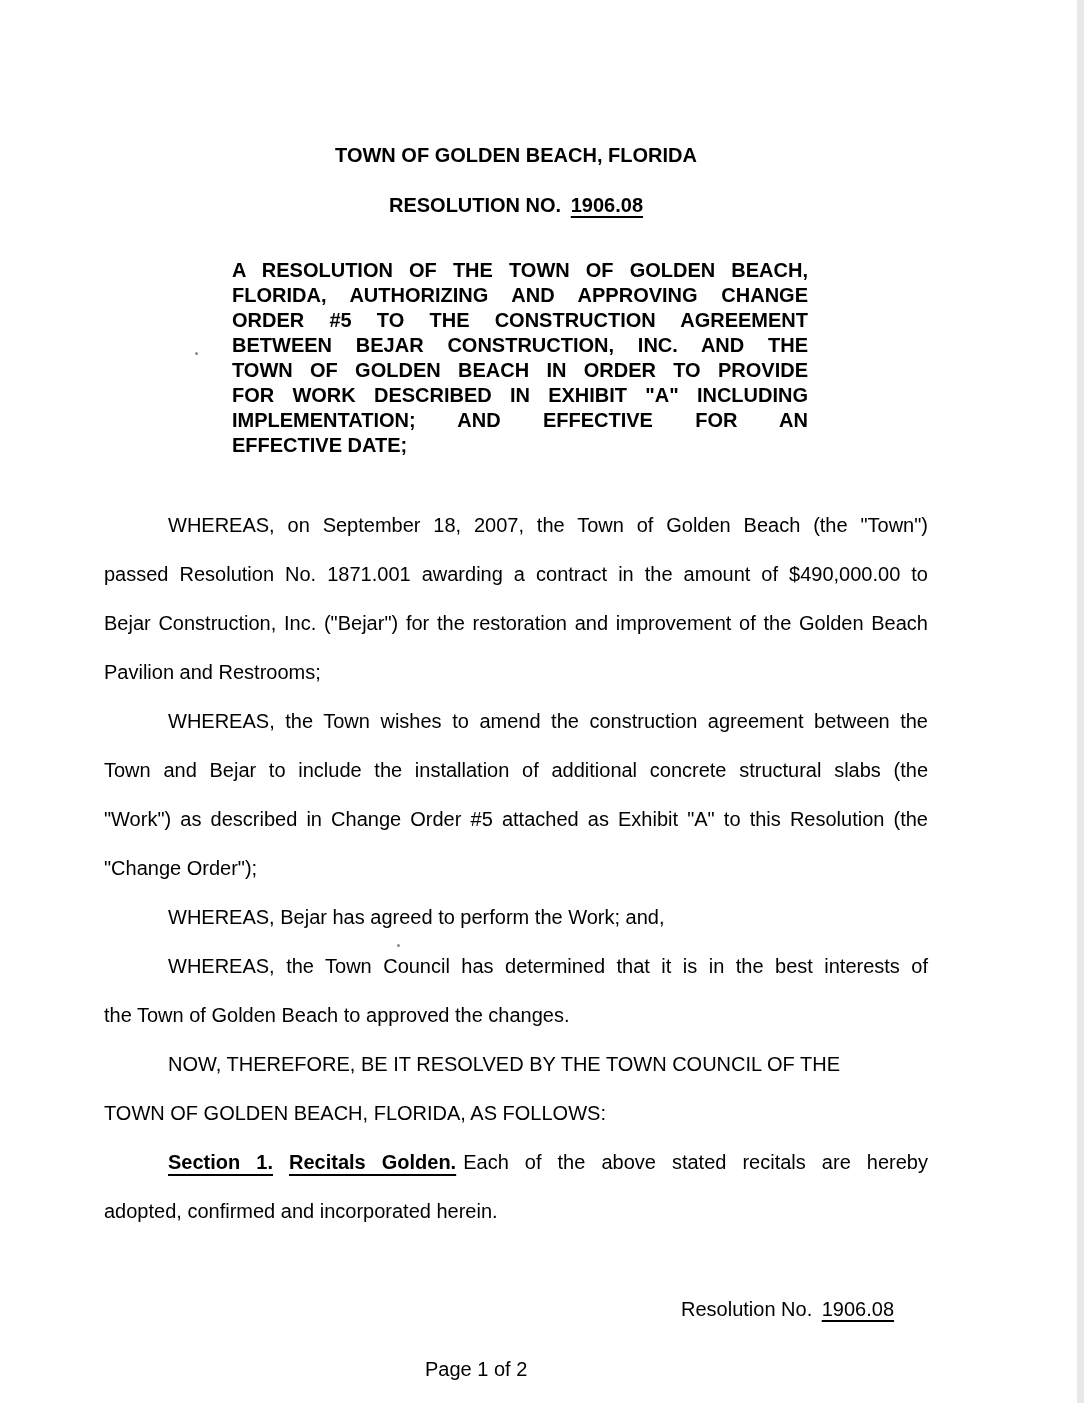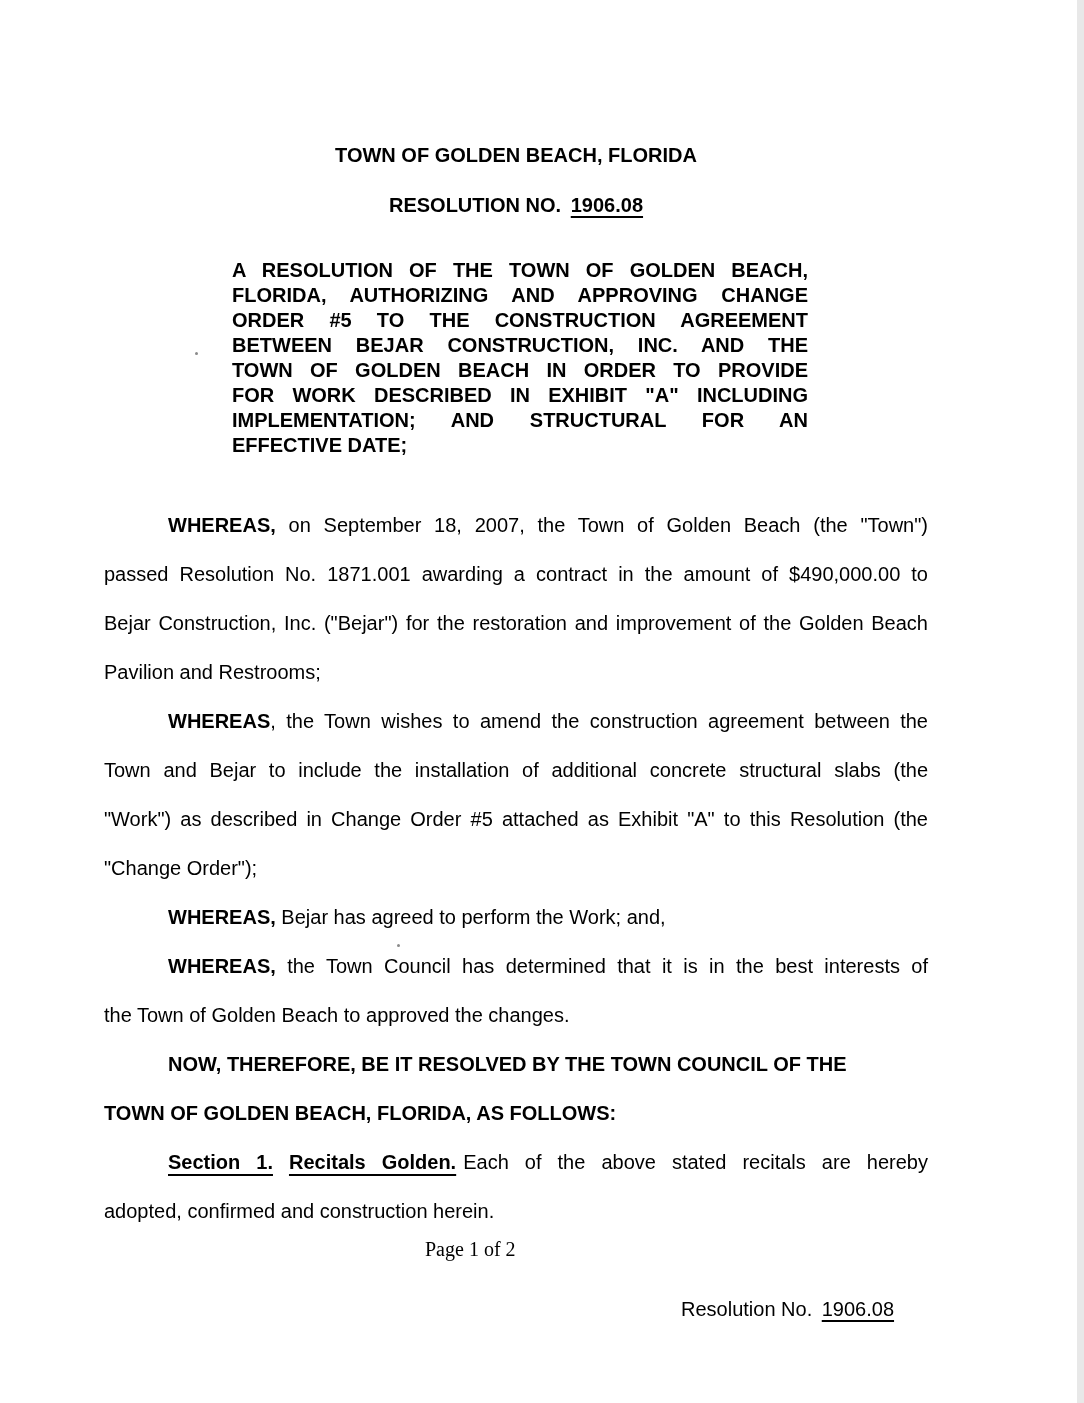--- a/index.html
+++ b/index.html
@@ -33,21 +33,21 @@
     font-weight:bold;
     line-height:25px;
   }
   .jline{text-align:justify;text-align-last:justify;}
   
   .bodytext{
     left:104px;width:824px;
     line-height:49px;
   }
   .ind{text-indent:64px;}
-  .bold{font-weight:bold;}
+  .bold{font-weight:normal;}
   .sec-u{
     font-weight:bold;
     text-decoration:underline;
     text-decoration-thickness:2px;
     text-underline-offset:5px;
     margin-top:19px;
   }
   .spacer-lg{display:inline-block;width:16px;}
   .spacer-sm{display:inline-block;width:7px;}
   
@@ -70,21 +70,21 @@
     <span class="uline num-gap">1906.08</span>
   </div>
 
   <div class="abs summary" style="top:258px;">
     <div class="jline">A RESOLUTION OF THE TOWN OF GOLDEN BEACH,</div>
     <div class="jline">FLORIDA, AUTHORIZING AND APPROVING CHANGE</div>
     <div class="jline">ORDER #5 TO THE CONSTRUCTION AGREEMENT</div>
     <div class="jline">BETWEEN BEJAR CONSTRUCTION, INC. AND THE</div>
     <div class="jline">TOWN OF GOLDEN BEACH IN ORDER TO PROVIDE</div>
     <div class="jline">FOR WORK DESCRIBED IN EXHIBIT "A" INCLUDING</div>
-    <div class="jline">IMPLEMENTATION; AND STRUCTURAL FOR AN</div>
+    <div class="jline">IMPLEMENTATION; AND EFFECTIVE FOR AN</div>
     <div>EFFECTIVE DATE;</div>
   </div>
 
   <div class="abs bodytext" style="top:501px;">
 
     <div class="jline ind"><span class="bold">WHEREAS,</span><span> on September 18, 2007, the Town of Golden Beach (the "Town")</span></div>
     <div class="jline">passed Resolution No. 1871.001 awarding a contract in the amount of $490,000.00 to</div>
     <div class="jline">Bejar Construction, Inc. ("Bejar") for the restoration and improvement of the Golden Beach</div>
     <div>Pavilion and Restrooms;</div>
 
@@ -95,25 +95,25 @@
 
     <div class="ind"><span class="bold">WHEREAS,</span><span> Bejar has agreed to perform the Work; and,</span></div>
 
     <div class="jline ind"><span class="bold">WHEREAS,</span><span> the Town Council has determined that it is in the best interests of</span></div>
     <div>the Town of Golden Beach to approved the changes.</div>
 
     <div class="bold ind">NOW, THEREFORE, BE IT RESOLVED BY THE TOWN COUNCIL OF THE</div>
     <div class="bold">TOWN OF GOLDEN BEACH, FLORIDA, AS FOLLOWS:</div>
 
     <div class="jline ind"><span class="sec-u">Section 1.</span><span class="spacer-lg"></span><span class="sec-u">Recitals Golden.</span><span class="spacer-sm"></span><span>Each of the above stated recitals are hereby</span></div>
-    <div>adopted, confirmed and construction herein.</div>
+    <div>adopted, confirmed and incorporated herein.</div>
 
   </div>
 
-  <div class="abs footer-item" style="left:425px;top:1237px;font-family:Liberation Serif, serif;">Page 1 of 2</div>
+  <div class="abs footer-item" style="left:425px;top:1357px;">Page 1 of 2</div>
 
   <div class="abs footer-item" style="left:681px;top:1297px;">
     <span>Resolution No.</span>
     <span class="uline num-gap">1906.08</span>
   </div>
 
   <div class="speck" style="left:195px;top:352px;"></div>
   <div class="speck" style="left:397px;top:944px;"></div>
 
 </div>

